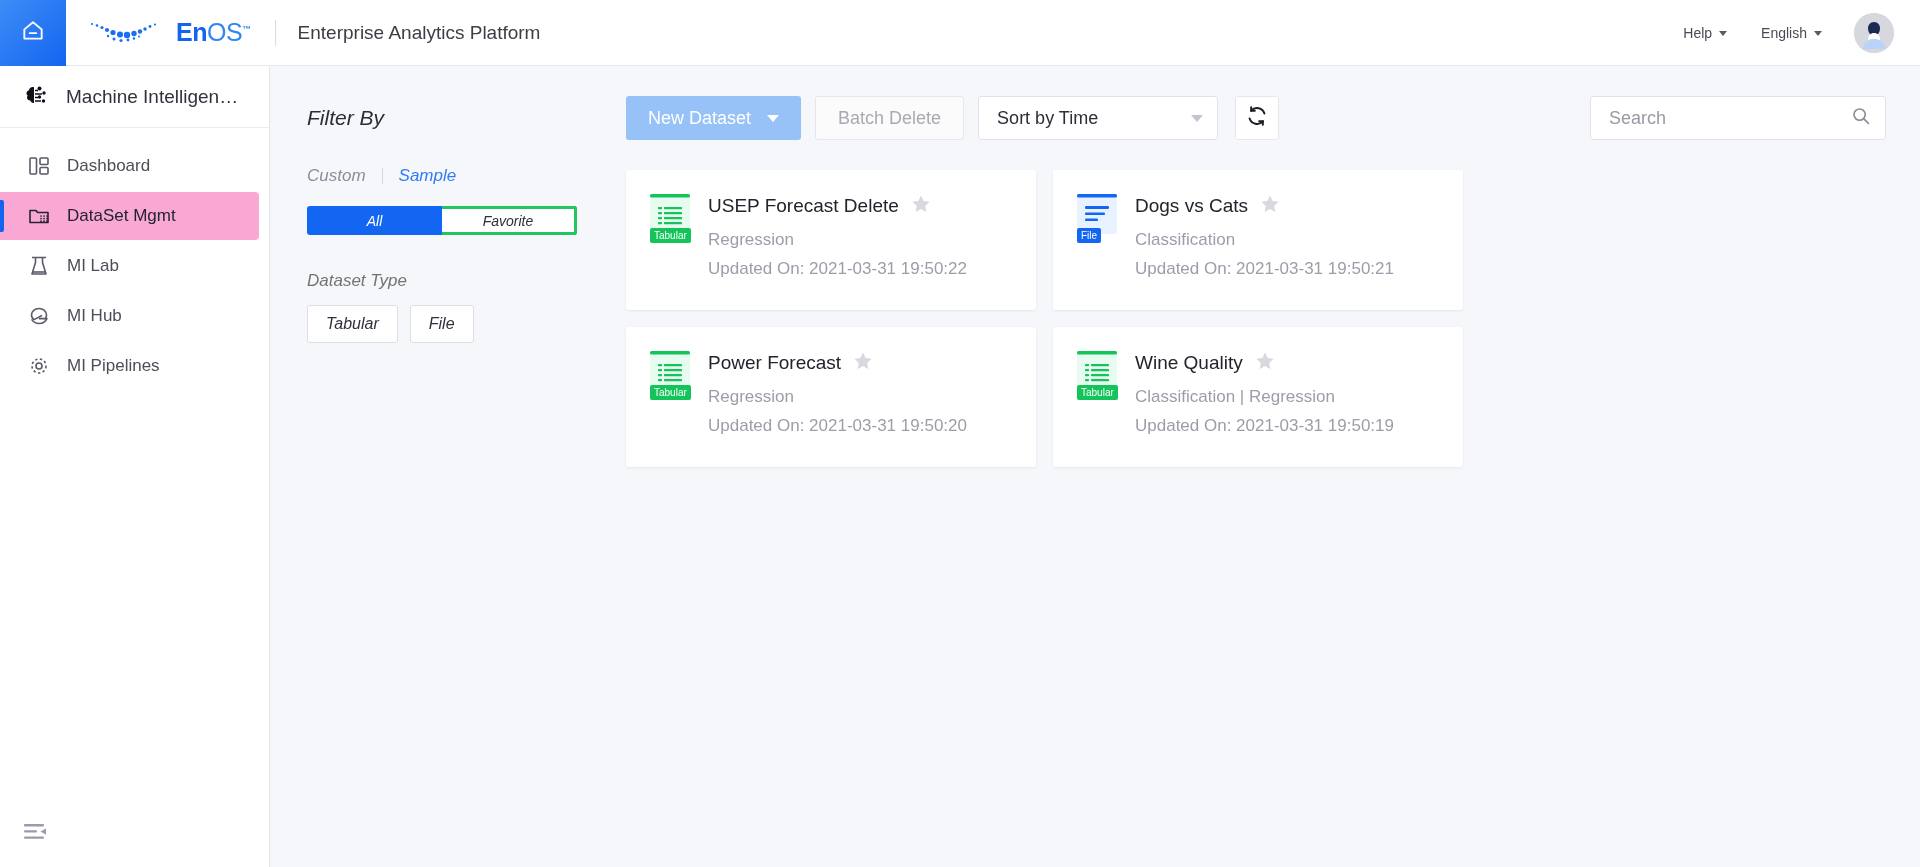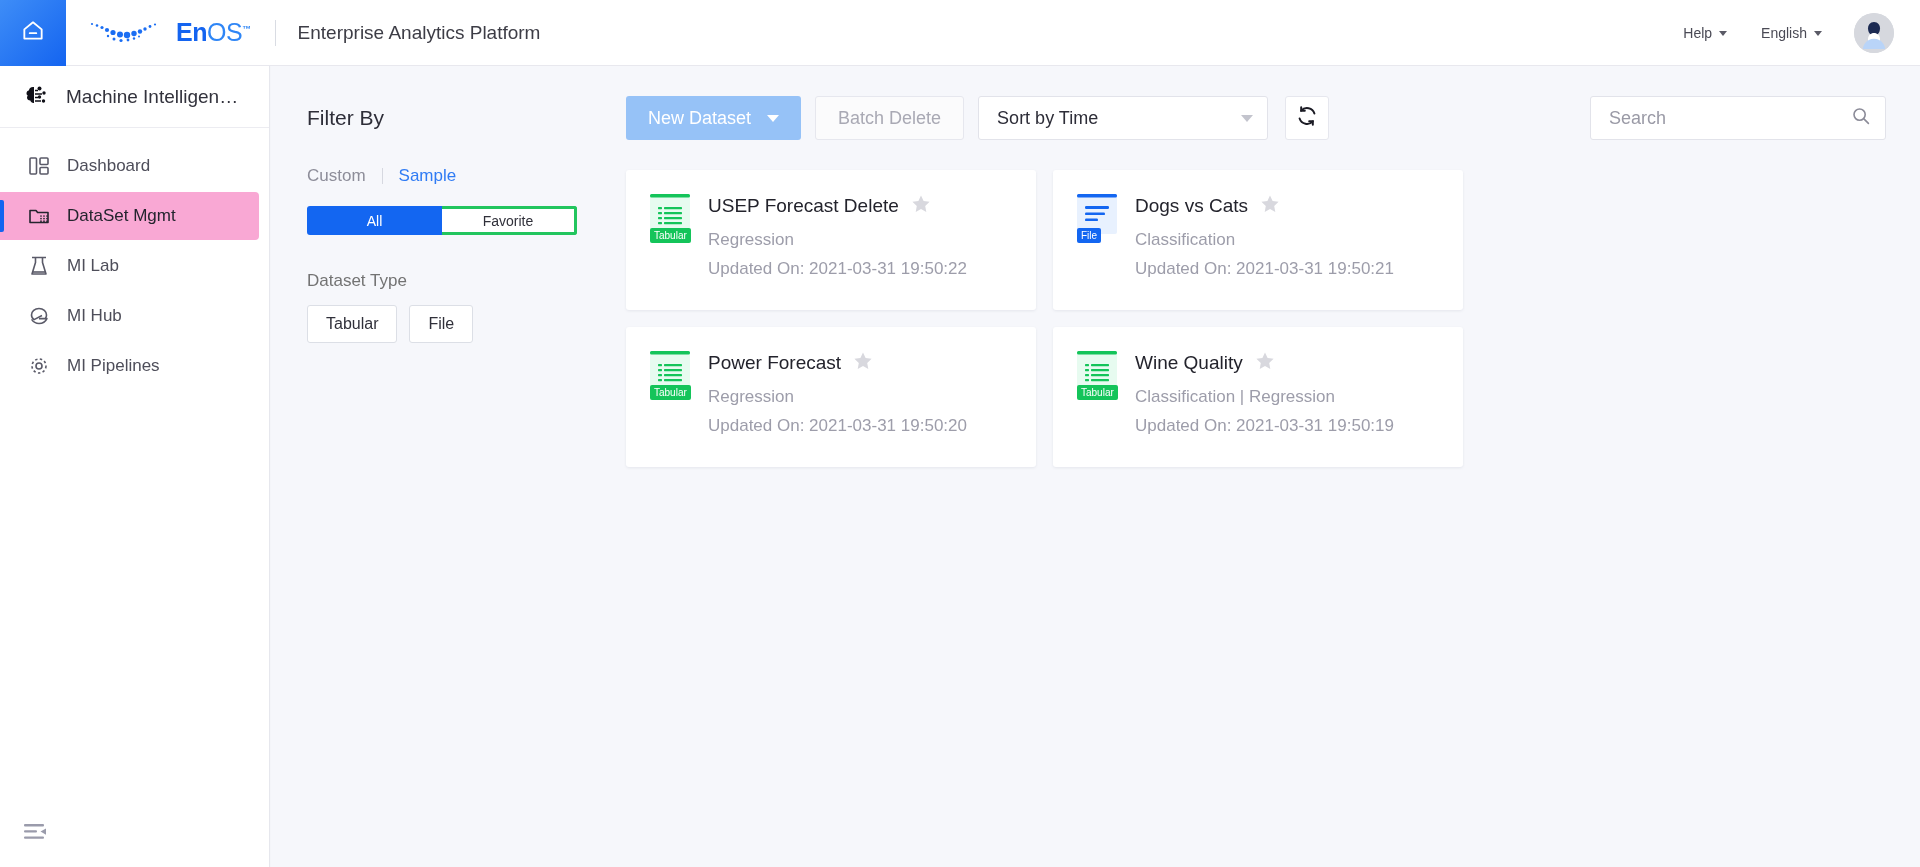--- a/index.html
+++ b/index.html
@@ -79,21 +79,21 @@
     width: 4px; background: #1464f0; border-radius: 0 2px 2px 0;
   }
   .nav-icon { width: 22px; height: 22px; display: block; }
   .collapse-btn {
     position: absolute; bottom: 22px; left: 24px; cursor: pointer;
   }
 
   
   .filter-panel {
     position: absolute; top: 66px; left: 271px; width: 355px; height: 801px;
-    background: #f6f7fb; padding: 40px 0 12px 36px;
+    background: #f6f7fb; padding: 40px 0 12px 36px; font-style: italic;
   }
   .filter-title { font-size: 21px; color: #2d2d38; margin-bottom: 36px; }
   .seg-links { display: flex; align-items: center; margin-bottom: 20px; }
   .seg-link { font-size: 17px; color: #8d8d99; cursor: pointer; }
   .seg-link.on { color: #2f7bf4; }
   .seg-sep { width: 1px; height: 16px; background: #d6d8e0; margin: 0 16px; }
   .btn-group { display: flex; }
   .seg-btn {
     height: 29px; min-width: 135px; padding: 0 18px;
     display: flex; align-items: center; justify-content: center;
@@ -132,21 +132,21 @@
     border-left: 6px solid transparent; border-right: 6px solid transparent;
     border-top: 7px solid #ffffff;
   }
   .btn-plain {
     height: 44px; padding: 0 22px; display: flex; align-items: center;
     background: #fbfbfc; color: #a9a9b4; font-size: 18px;
     border: 1px solid #e6e7ee; border-radius: 3px; cursor: pointer;
     margin-left: 14px;
   }
   .select {
-    height: 44px; width: 290px; margin-left: 14px;
+    height: 44px; width: 240px; margin-left: 14px;
     background: #fff; border: 1px solid #e2e3ea; border-radius: 3px;
     display: flex; align-items: center; padding: 0 14px 0 18px;
     font-size: 18px; color: #2d2d38; cursor: pointer;
   }
   .select .dd {
     margin-left: auto; width: 0; height: 0;
     border-left: 6px solid transparent; border-right: 6px solid transparent;
     border-top: 7px solid #c3c4cd;
   }
   .icon-btn {

